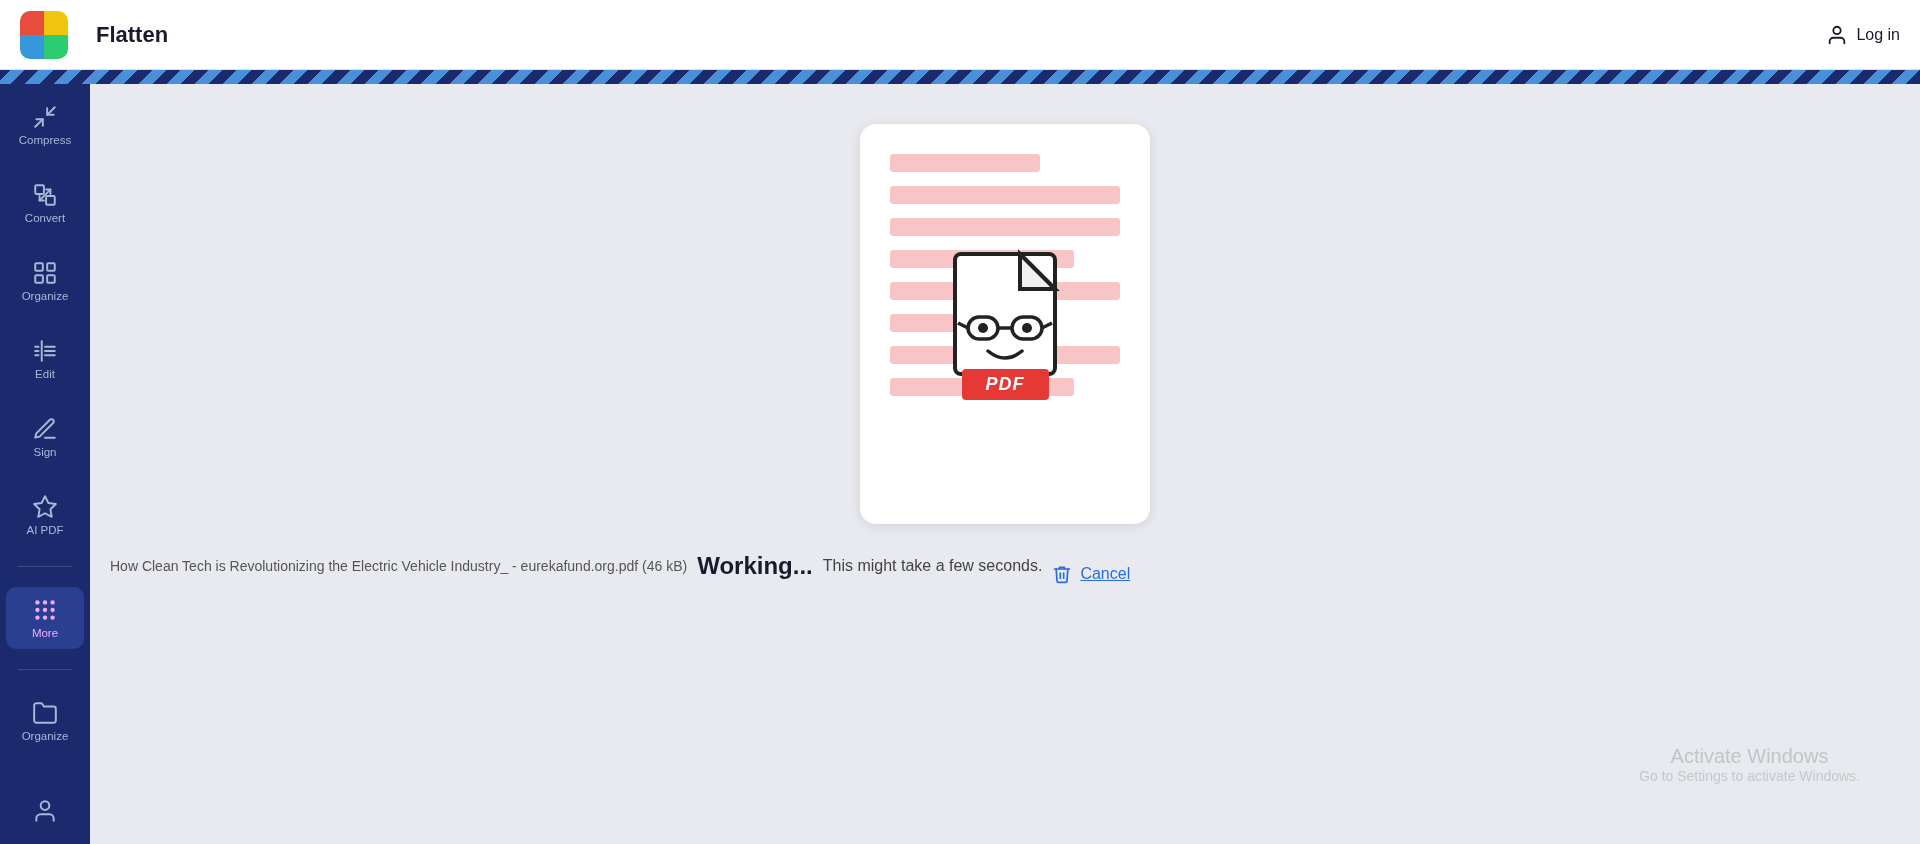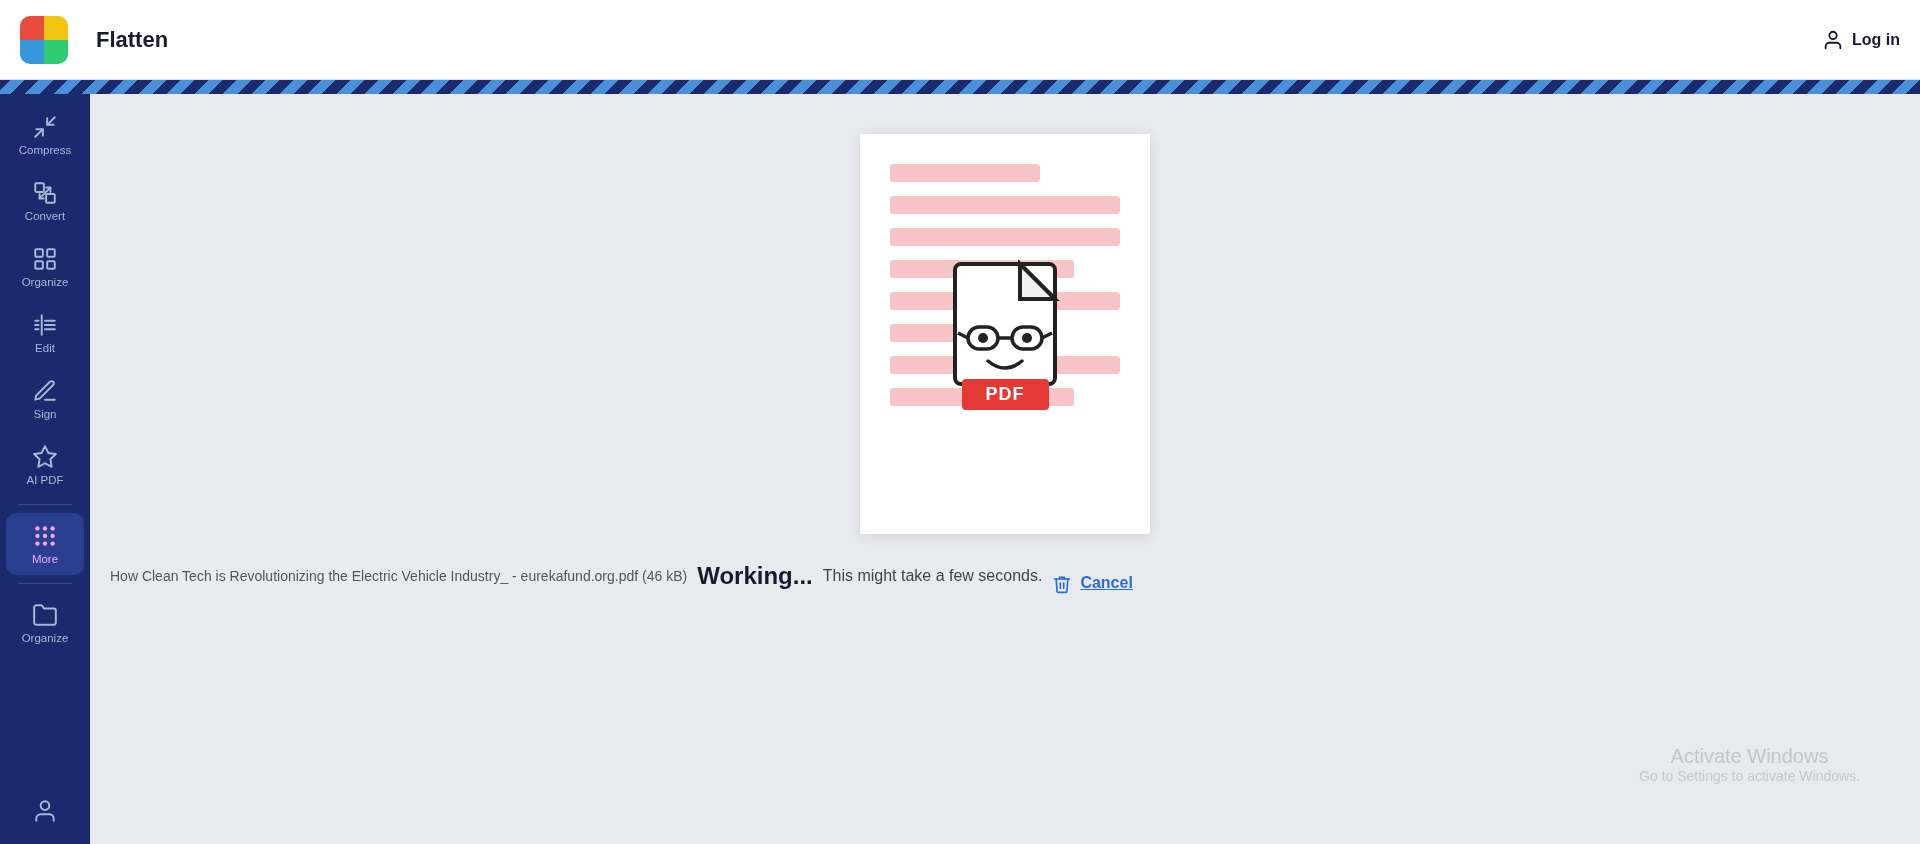--- a/index.html
+++ b/index.html
@@ -1,20 +1,20 @@
 <!DOCTYPE html>
 <html><head>
   <meta charset="utf-8">
   <style>
     * { margin: 0; padding: 0; box-sizing: border-box; }
     body { font-family: -apple-system, BlinkMacSystemFont, 'Segoe UI', sans-serif; background: #e8eaf0; width: 1920px; height: 844px; overflow: hidden; display: flex; flex-direction: column; }
 
     
     .topbar {
-      height: 80px;
+      height: 70px;
       background: #fff;
       display: flex;
       align-items: center;
       padding: 0 20px;
       border-bottom: 1px solid #e0e0e0;
       flex-shrink: 0;
       z-index: 10;
     }
     .topbar-logo {
       width: 48px;
@@ -53,21 +53,21 @@
     .topbar-login {
       margin-left: auto;
       display: flex;
       align-items: center;
       gap: 8px;
       background: none;
       border: none;
       cursor: pointer;
       font-size: 16px;
       color: #1a1a2e;
-      font-weight: 700;
+      font-weight: 400;
     }
     .topbar-login svg { width: 22px; height: 22px; }
 
     
     .stripe-bar {
       height: 14px;
       background: repeating-linear-gradient(
         -45deg,
         #1a2a6c 0px,
         #1a2a6c 10px,
@@ -85,21 +85,21 @@
     }
 
     
     .sidebar {
       width: 90px;
       background: #1a2a6c;
       display: flex;
       flex-direction: column;
       align-items: center;
       padding: 10px 0;
-      gap: 4px;
+      gap: 16px;
       flex-shrink: 0;
     }
     .sidebar-item {
       display: flex;
       flex-direction: column;
       align-items: center;
       justify-content: center;
       width: 78px;
       padding: 10px 4px;
       border-radius: 10px;
@@ -131,29 +131,30 @@
       flex-direction: column;
       align-items: center;
       justify-content: flex-start;
       padding: 40px 20px;
       overflow-y: auto;
     }
 
     
     .pdf-card {
       background: #fff;
-      border-radius: 0;
+      border-radius: 16px;
       width: 290px;
       height: 400px;
       display: flex;
       align-items: center;
       justify-content: center;
       box-shadow: 0 2px 12px rgba(0,0,0,0.1);
       position: relative;
       overflow: hidden;
+      font-style: italic;
     }
     .pdf-card-inner {
       display: flex;
       flex-direction: column;
       align-items: center;
       justify-content: center;
       width: 100%;
       height: 100%;
       position: relative;
     }
@@ -218,29 +219,29 @@
       font-weight: 700;
       color: #1a1a2e;
     }
     .working-subtitle {
       font-size: 16px;
       color: #444;
     }
     .cancel-btn {
       margin-top: 16px;
       display: flex;
-      align-items: flex-start;
+      align-items: center;
       gap: 8px;
       background: none;
       border: none;
       cursor: pointer;
       font-size: 16px;
       color: #2a6dd9;
       text-decoration: underline;
-      font-weight: 700;
+      font-weight: 400;
     }
     .cancel-btn svg { width: 20px; height: 20px; color: #2a6dd9; }
 
     
     .activate-windows {
       position: fixed;
       bottom: 60px;
       right: 60px;
       text-align: center;
       pointer-events: none;

